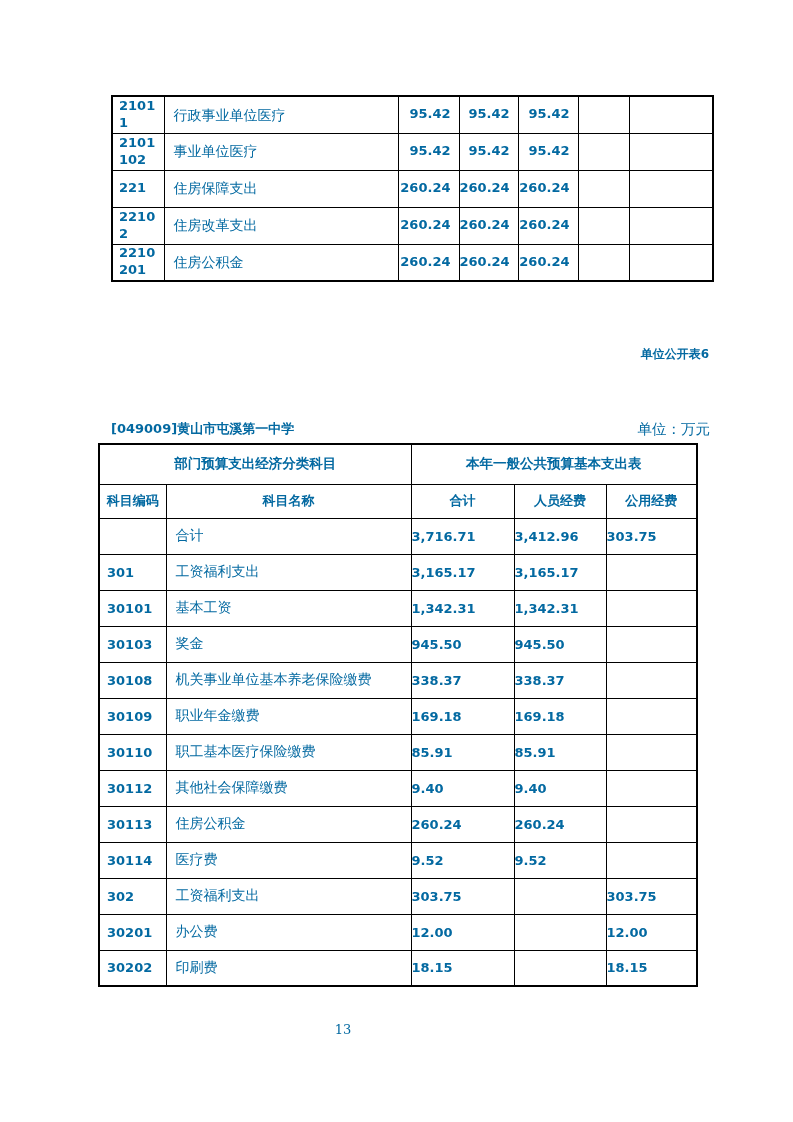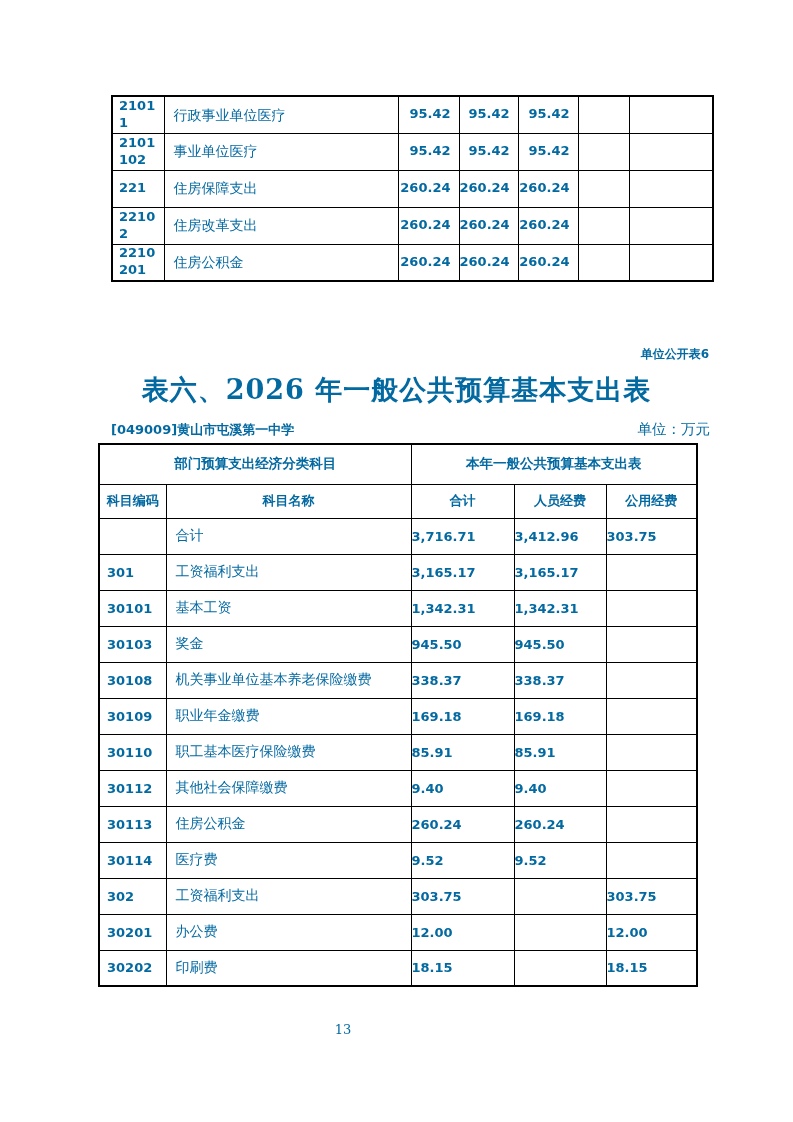--- a/index.html
+++ b/index.html
@@ -57,21 +57,21 @@
     font-weight: 700;
     letter-spacing: 1px;
   }
   .sub-header {
     position: absolute;
     top: 420px;
     left: 111px;
     width: 599px;
     display: flex;
     justify-content: space-between;
-    align-items: center;
+    align-items: flex-start;
   }
   .org-name { font-size: 13px; font-weight: 700; }
   .unit-note { font-size: 14.5px; }
 
   
   .main-table {
     position: absolute;
     left: 98px;
     top: 443px;
     width: 598px;
@@ -157,21 +157,20 @@
           <td class="cell-num">260.24</td>
           <td class="cell-num">260.24</td>
           <td class="cell-num">260.24</td>
           <td class="cell-empty"></td>
           <td class="cell-empty"></td>
         </tr>
       </tbody>
   </table>
 
   <div class="sheet-label">单位公开表6</div>
-  <div class="doc-title">表六、2026 年一般公共预算基本支出表</div>
   <div class="sub-header">
     <span class="org-name">[049009]黄山市屯溪第一中学</span>
     <span class="unit-note">单位：万元</span>
   </div>
 
   <table class="main-table">
     <colgroup>
       <col style="width:67px">
         <col style="width:245px">
         <col style="width:103px">

